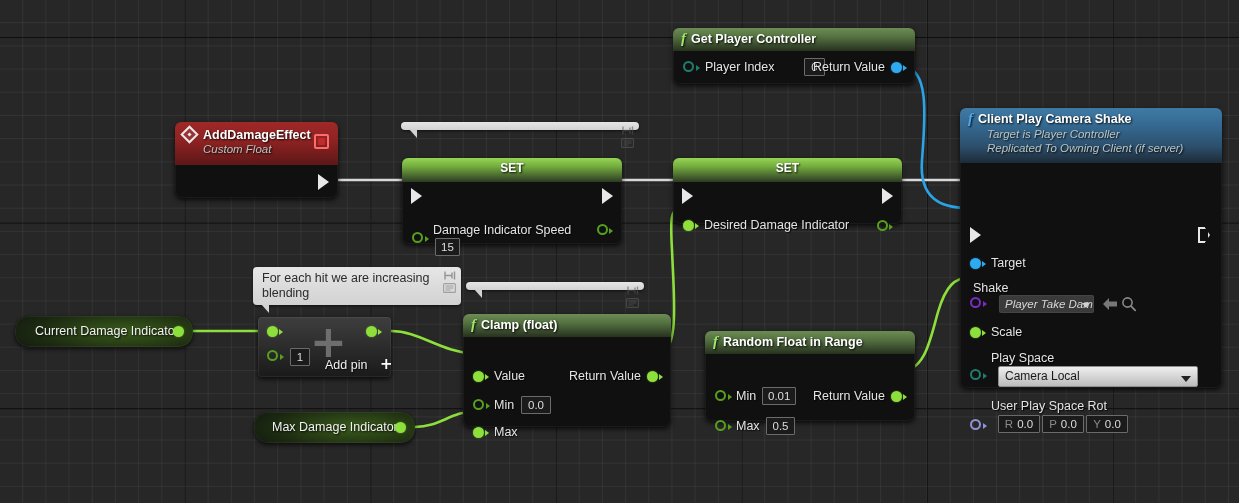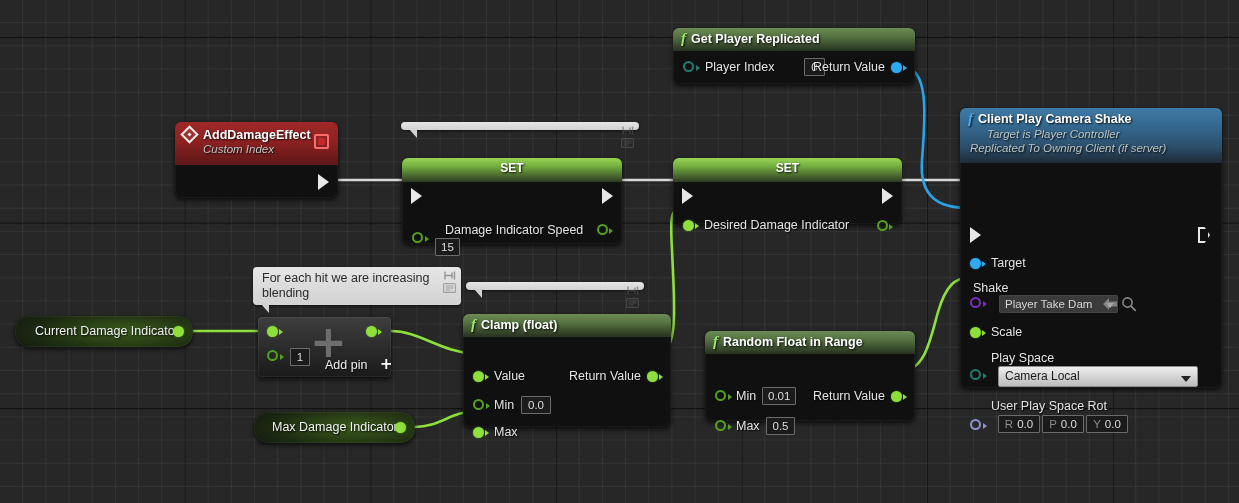--- a/index.html
+++ b/index.html
@@ -258,41 +258,41 @@
     <path d="M901 371 C 925 371, 930 340, 938 312 C 946 285, 955 278, 970 277" stroke="#8ddf3c" stroke-width="2.6" fill="none"></path>
 
     <path d="M408 217 L410 217" stroke="#8ddf3c" stroke-width="2.6" fill="none"></path>
   </svg>
 
   <div class="node" style="left:175px; top:122px; width:163px; height:76px;">
     <div class="nheader" style="height:43px; background:linear-gradient(180deg,#a02828 0%,#8d2222 45%,#5d1717 100%);">
       <div class="title">
         <span class="ev-diamond"></span><span>AddDamageEffect</span>
       </div>
-      <div class="subtitle" style="margin-left:20px; margin-top:-1px;">Custom Index</div>
+      <div class="subtitle" style="margin-left:20px; margin-top:-1px;">Custom Float</div>
       <div style="position:absolute; right:9px; top:12px; width:15px; height:15px; border:2px solid #ff6b6b; border-radius:2px;">
         <div style="position:absolute;inset:2px;background:#c22b2b;border-radius:1px;"></div>
       </div>
     </div>
     <div class="node-body" style="height:33px;">
       <div class="pin exec" style="right:9px; top:9px;"></div>
     </div>
   </div>
 
   <div class="node" style="left:402px; top:158px; width:220px; height:86px;">
     <div class="nheader" style="height:24px; padding-top:3px; text-align:center; background:linear-gradient(180deg,#97d455 0%,#73ad3e 35%,#2e3a24 100%);">
       <div class="title" style="font-size:12px;">SET</div>
     </div>
     <div class="node-body" style="height:62px;">
       <div class="pin exec" style="left:9px; top:6px;"></div>
       <div class="pin exec" style="right:9px; top:6px;"></div>
 
       <div class="pin ring" style="left:10px; top:50px;"></div>
       <div class="ptail dgreen" style="left:23px; top:54px;"></div>
-      <div class="plabel" style="left:31px; top:41px;margin-left:12px;">Damage Indicator Speed</div>
+      <div class="plabel" style="left:31px; top:41px;">Damage Indicator Speed</div>
       <div class="vbox" style="left:33px; top:56px; min-width:24px;">15</div>
 
       <div class="pin ring" style="right:14px; top:42px;"></div>
       <div class="ptail dgreen" style="right:9px; top:46px;"></div>
     </div>
   </div>
 
   <div class="node" style="left:673px; top:158px; width:229px; height:66px;">
     <div class="nheader" style="height:24px; padding-top:3px; text-align:center; background:linear-gradient(180deg,#97d455 0%,#73ad3e 35%,#2e3a24 100%);">
       <div class="title" style="font-size:12px;">SET</div>
@@ -306,56 +306,56 @@
       <div class="plabel" style="left:31px; top:36px;">Desired Damage Indicator</div>
 
       <div class="pin ring" style="right:14px; top:38px;"></div>
       <div class="ptail dgreen" style="right:9px; top:42px;"></div>
     </div>
   </div>
 
   <div class="node" style="left:673px; top:28px; width:242px; height:56px;">
     <div class="nheader" style="height:23px; padding-top:3px; background:linear-gradient(180deg,#6d8c55 0%,#53703f 40%,#27311f 100%);">
       <div class="title">
-        <span class="fglyph green">f</span><span>Get Player Replicated</span>
+        <span class="fglyph green">f</span><span>Get Player Controller</span>
       </div>
     </div>
     <div class="node-body" style="height:33px;">
       <div class="pin ring teal" style="left:10px; top:10px;"></div>
       <div class="ptail teal" style="left:23px; top:14px;"></div>
       <div class="plabel" style="left:32px; top:9px;">Player Index</div>
       <div class="vbox" style="left:131px; top:7px; min-width:21px;">0</div>
 
       <div class="plabel" style="right:30px; top:9px;">Return Value</div>
       <div class="pin dot blue" style="right:13px; top:11px;"></div>
       <div class="ptail blue" style="right:8px; top:14px;"></div>
     </div>
   </div>
 
   <div class="node" style="left:960px; top:108px; width:262px; height:280px;">
     <div class="nheader" style="height:55px; padding-top:3px; background:linear-gradient(180deg,#3f7aa5 0%,#356a92 30%,#2c4f6c 70%,#1d2b37 100%);">
       <div class="title">
         <span class="fglyph blue">f</span><span>Client Play Camera Shake</span>
       </div>
       <div class="subtitle" style="margin-left:19px; margin-top:0px;">Target is Player Controller</div>
-      <div class="subtitle" style="margin-left:2px;">Replicated To Owning Client (if server)</div>
+      <div class="subtitle" style="margin-left:19px;">Replicated To Owning Client (if server)</div>
     </div>
     <div class="node-body" style="height:225px;">
 
       <div class="pin exec" style="left:10px; top:64px;"></div>
       <div class="pin exec-hollow" style="right:12px; top:64px;"></div>
 
       <div class="pin dot blue" style="left:10px; top:95px;"></div>
       <div class="ptail blue" style="left:22px; top:98px;"></div>
       <div class="plabel" style="left:31px; top:93px;">Target</div>
 
       <div class="pin ring purple" style="left:10px; top:134px;"></div>
       <div class="ptail purple" style="left:23px; top:138px;"></div>
       <div class="plabel" style="left:13px; top:118px;">Shake</div>
-      <div class="ddark" style="left:39px; top:132px; width:119px;">
+      <div class="ddark" style="left:39px; top:132px; width:95px;font-style:italic;">
         <span>Player Take Dam</span>
         <span class="caret"></span>
       </div>
       <svg class="ico-back" style="left:142px; top:134px;" viewBox="0 0 16 14">
         <path d="M7 1 L1 7 L7 13 L7 9.5 L15 9.5 L15 4.5 L7 4.5 Z" fill="#9a9a9a"></path>
       </svg>
       <svg class="ico-mag" style="left:161px; top:133px;" viewBox="0 0 16 16">
         <circle cx="6.5" cy="6.5" r="4.6" fill="none" stroke="#a5a5a5" stroke-width="1.6"></circle>
         <path d="M10 10.2 L14.2 14.4" stroke="#a5a5a5" stroke-width="1.8" stroke-linecap="round"></path>
       </svg>

